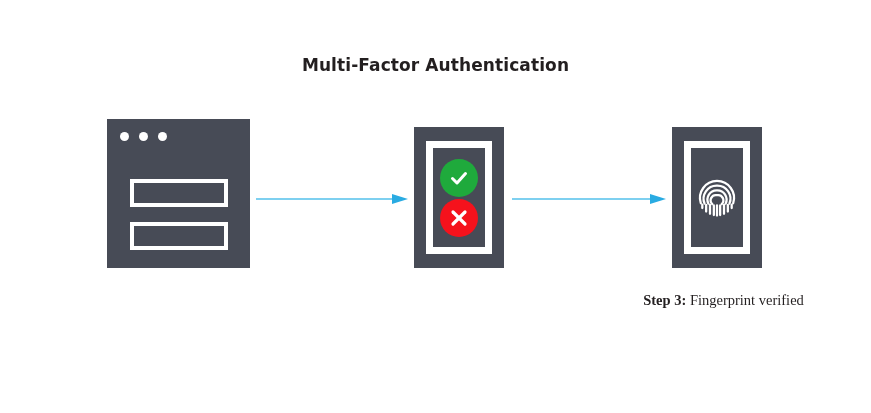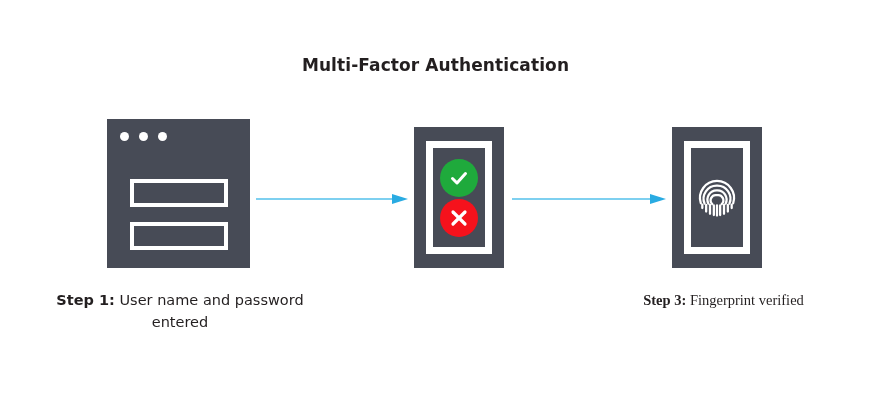--- a/index.html
+++ b/index.html
@@ -177,23 +177,20 @@
     <div class="step-graphic">
       <div class="browser-window">
         <div class="browser-dots">
           <span class="browser-dot"></span>
           <span class="browser-dot"></span>
           <span class="browser-dot"></span>
         </div>
         <div class="browser-field field-1"></div>
         <div class="browser-field field-2"></div>
       </div>
-    </div>
-    <div class="step-caption">
-      <span class="step-label">Step 1:</span><span> User name and password entered</span>
     </div>
   </div>
 
   <div class="arrow" id="arrow-1">
     <svg width="152" height="10" viewBox="0 0 152 10">
       <line x1="0" y1="5" x2="139" y2="5" stroke="#7ed0f0" stroke-width="2"></line>
       <polygon points="136,0 152,5 136,10" fill="#29abe2"></polygon>
     </svg>
   </div>
 

